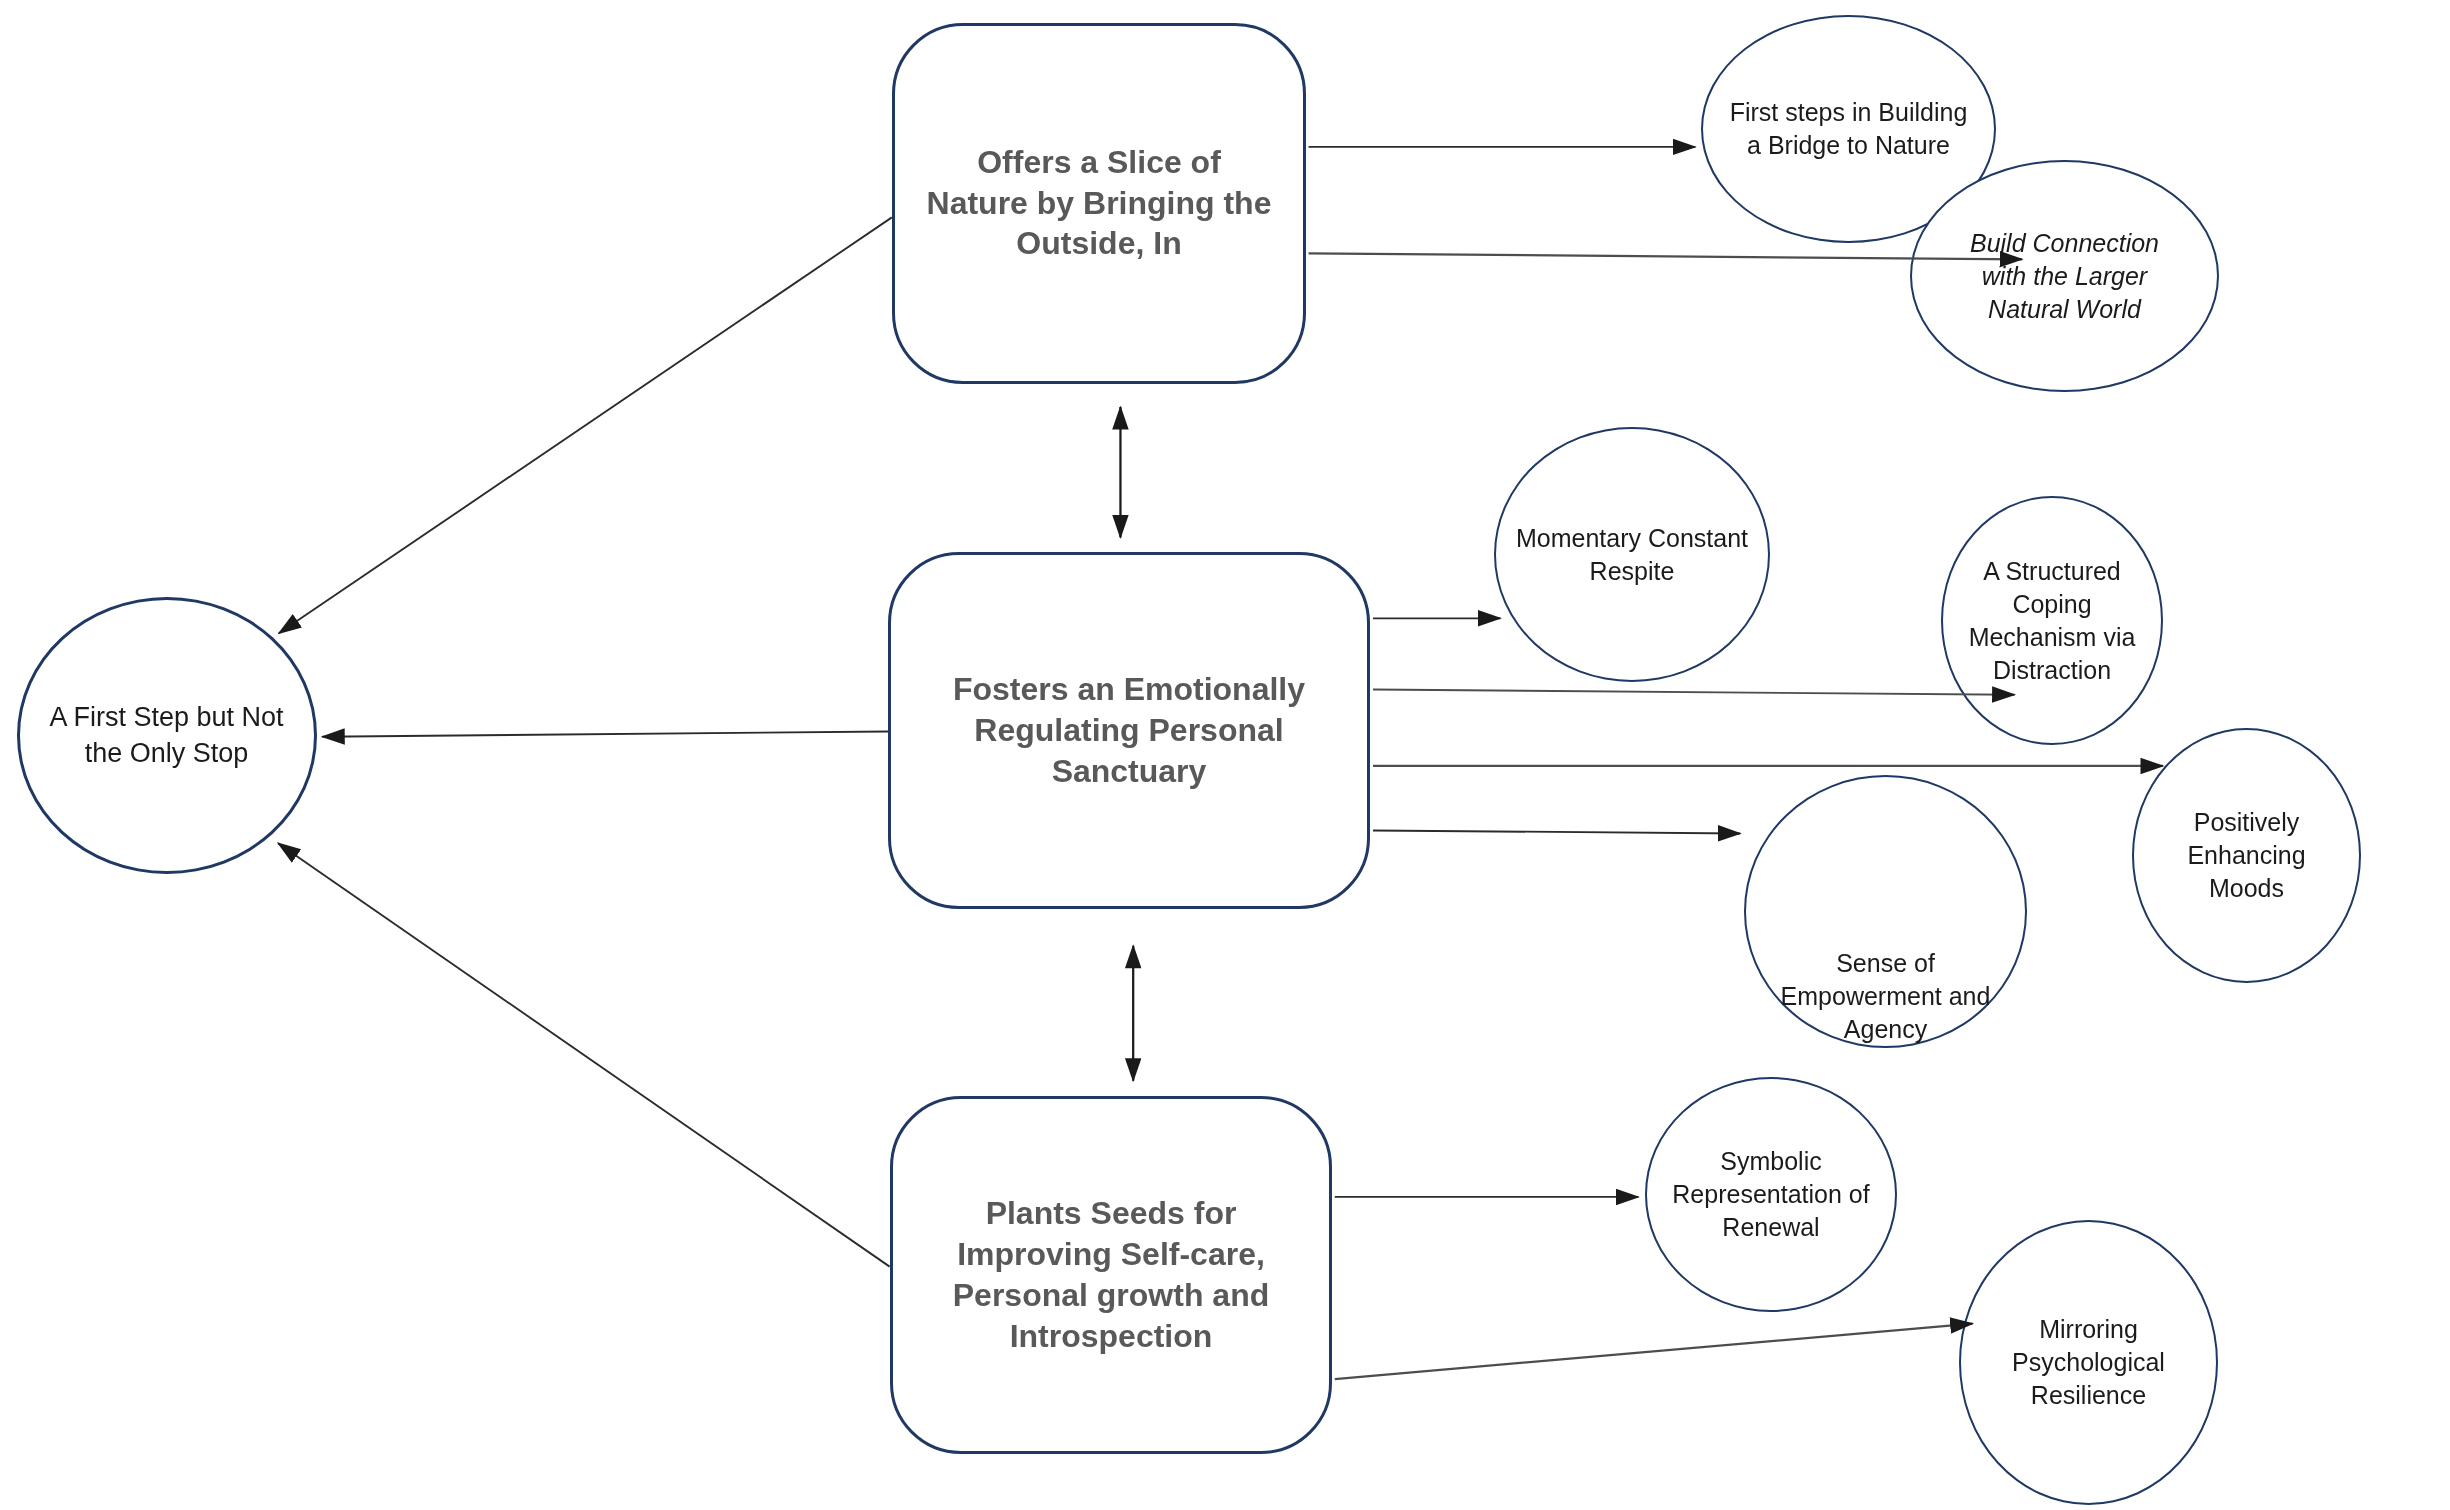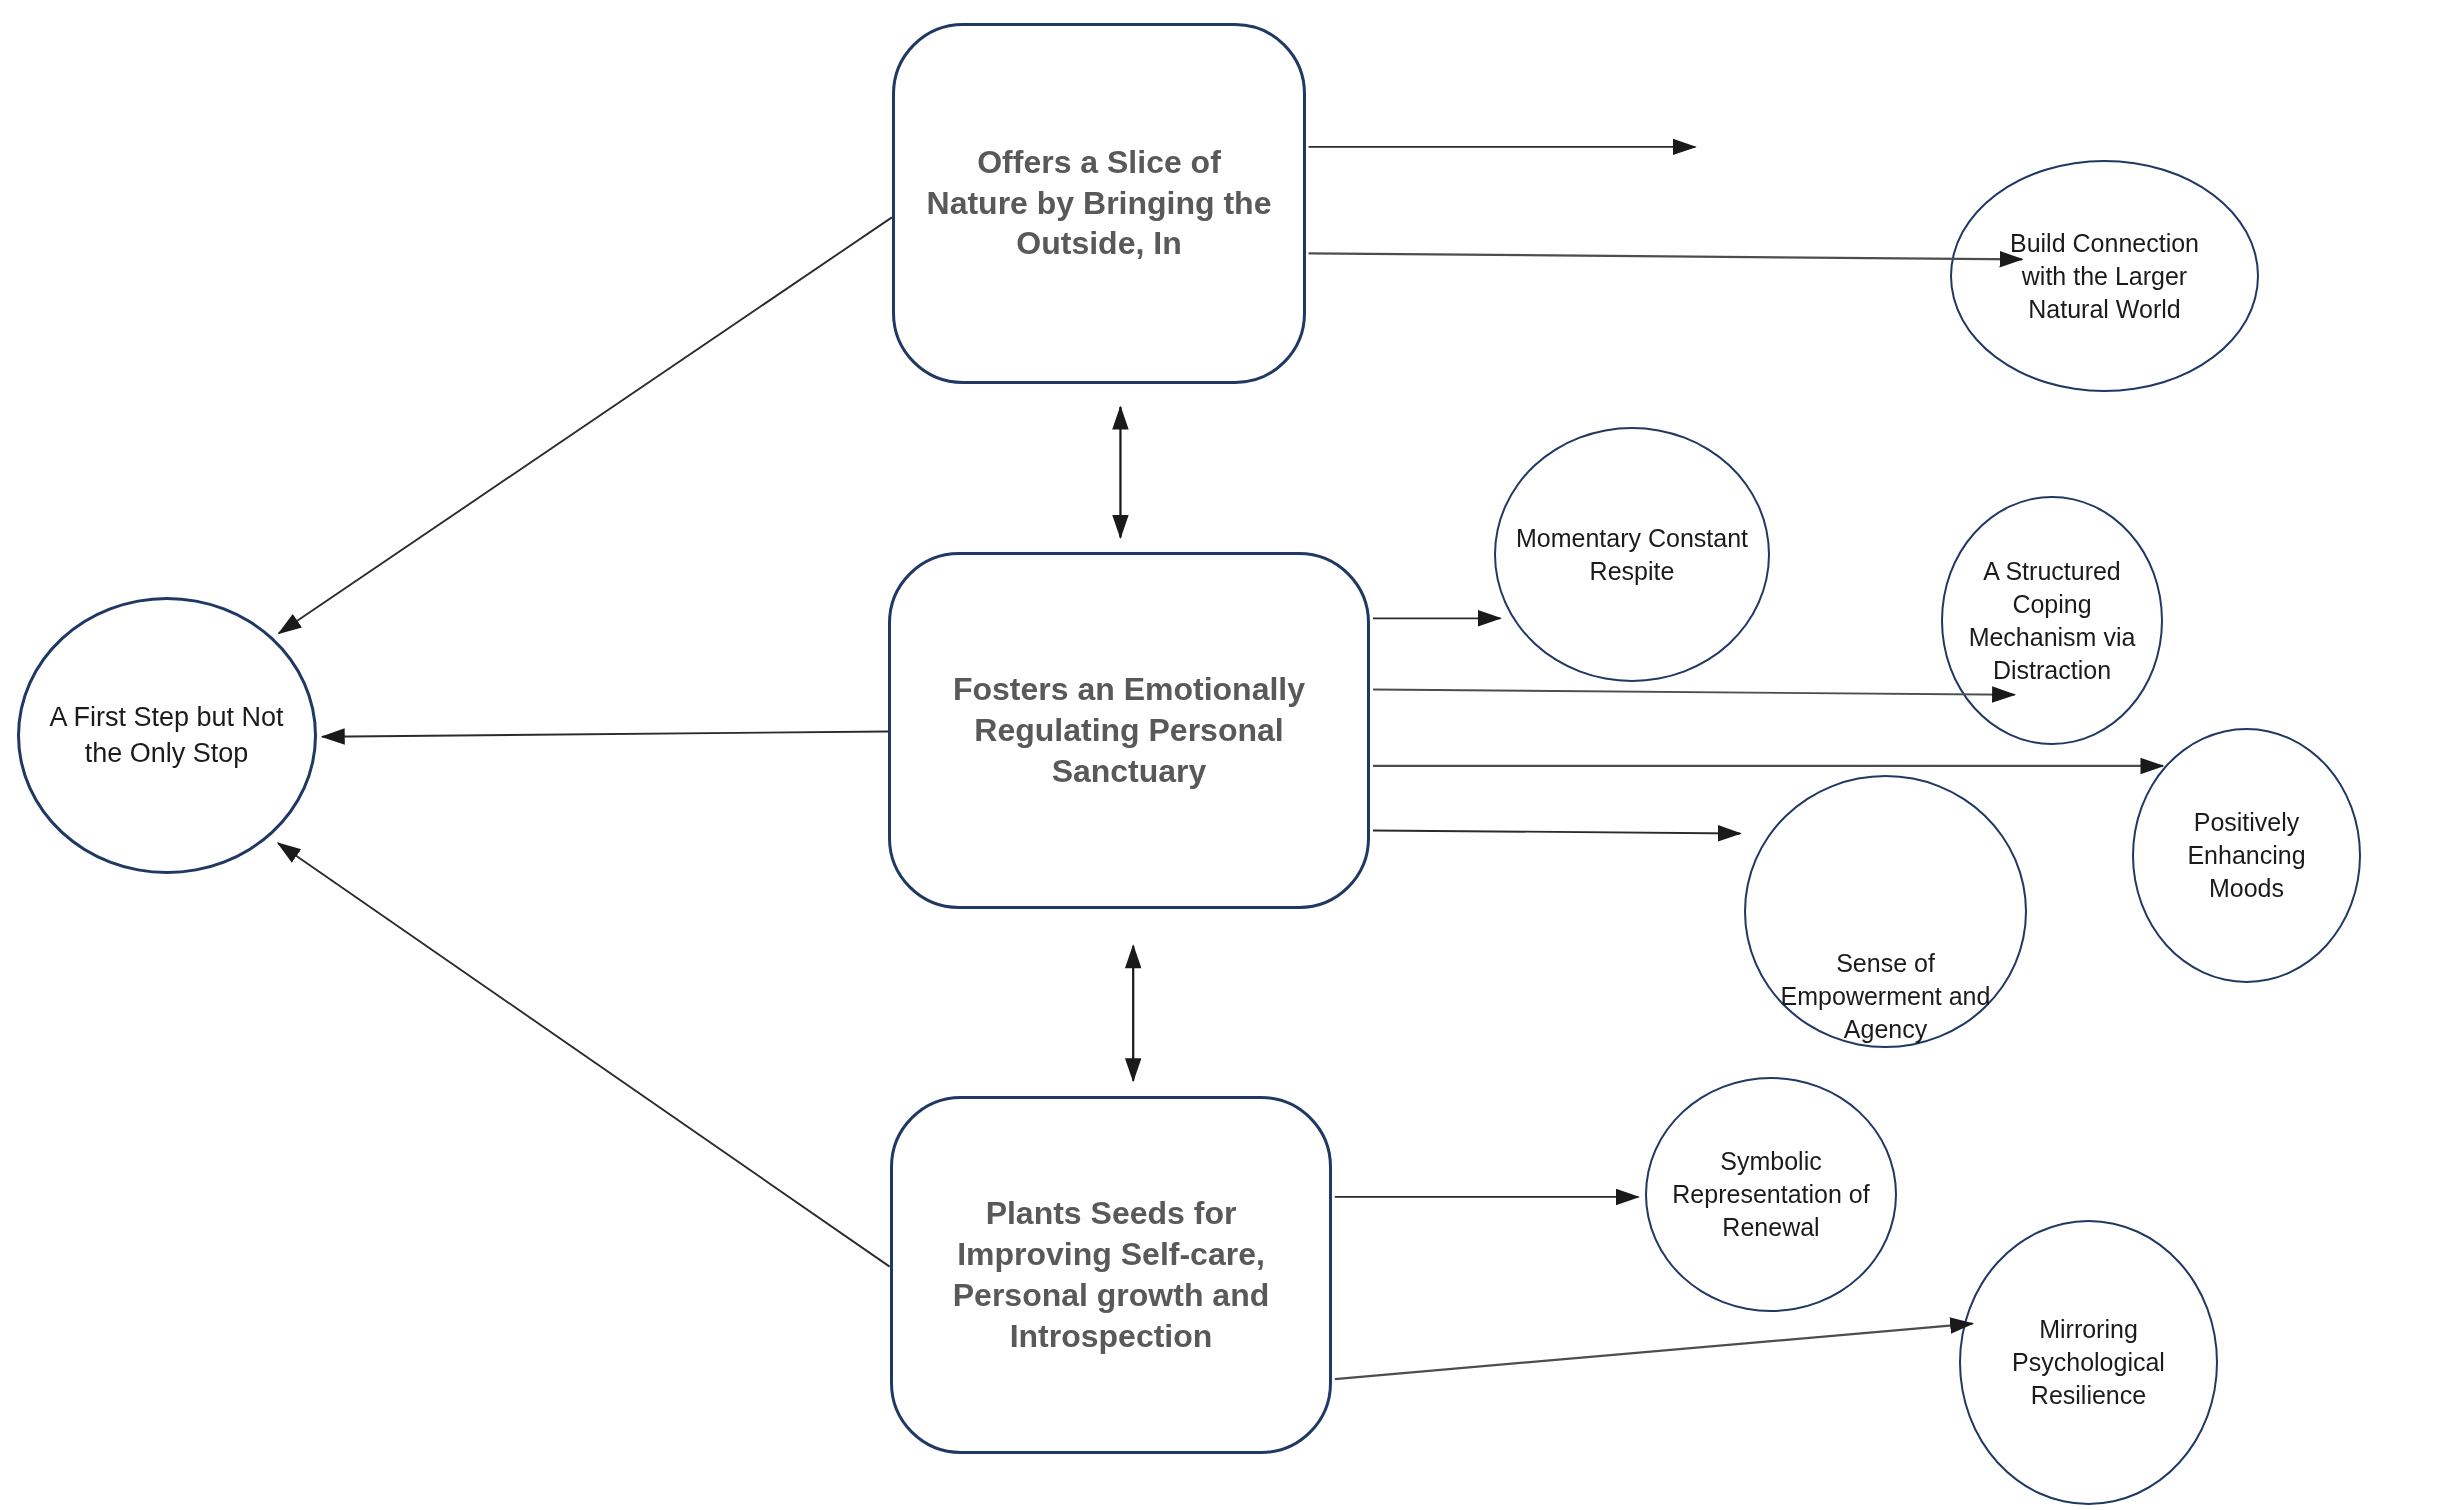--- a/index.html
+++ b/index.html
@@ -62,21 +62,21 @@
     font-size: 27px;
     line-height: 1.3;
     padding: 0 6px;
   }
   
   #hub        { left: 16.5px;   top: 597px;  width: 300px; height: 277px; }
   #rect-offers   { left: 892px; top: 22.5px;   width: 414px; height: 361px; }
   #rect-fosters  { left: 888px; top: 552px;  width: 482px; height: 357px; align-items: center; }
   #rect-plants   { left: 890px; top: 1096px; width: 442px; height: 358px; }
   #c-first       { left: 1701px; top: 15px;   width: 295px; height: 228px; }
-  #c-build       { left: 1950px; top: 160px;  width: 309px; height: 232px; }
+  #c-build       { left: 1910px; top: 160px;  width: 309px; height: 232px; font-style: italic; }
   #c-momentary   { left: 1494px; top: 427px;  width: 276px; height: 255px; }
   #c-coping      { left: 1941px; top: 496px;  width: 222px; height: 249px; }
   #c-sense       { left: 1744px; top: 775px; width: 283px; height: 273px; align-items: flex-end; }
   #c-moods       { left: 2132px; top: 728px;  width: 229px; height: 255px; }
   #c-symbolic    { left: 1645px; top: 1077px; width: 252px; height: 235px; }
   #c-mirroring   { left: 1959px; top: 1220px; width: 259px; height: 285px; }
 </style>
 </head>
 <body>
 
@@ -126,20 +126,24 @@
 Regulating Personal
 Sanctuary</span>
   </div>
   <div class="node theme-rect" id="rect-plants">
     <span>Plants Seeds for
 Improving Self-care,
 Personal growth and
 Introspection</span>
   </div>
 
+  <div class="node outcome-circle" id="c-first">
+    <span>First steps in Building
+a Bridge to Nature</span>
+  </div>
   <div class="node outcome-circle" id="c-build">
     <span>Build Connection
 with the Larger
 Natural World</span>
   </div>
   <div class="node outcome-circle" id="c-momentary">
     <span>Momentary Constant
 Respite</span>
   </div>
   <div class="node outcome-circle" id="c-coping">

